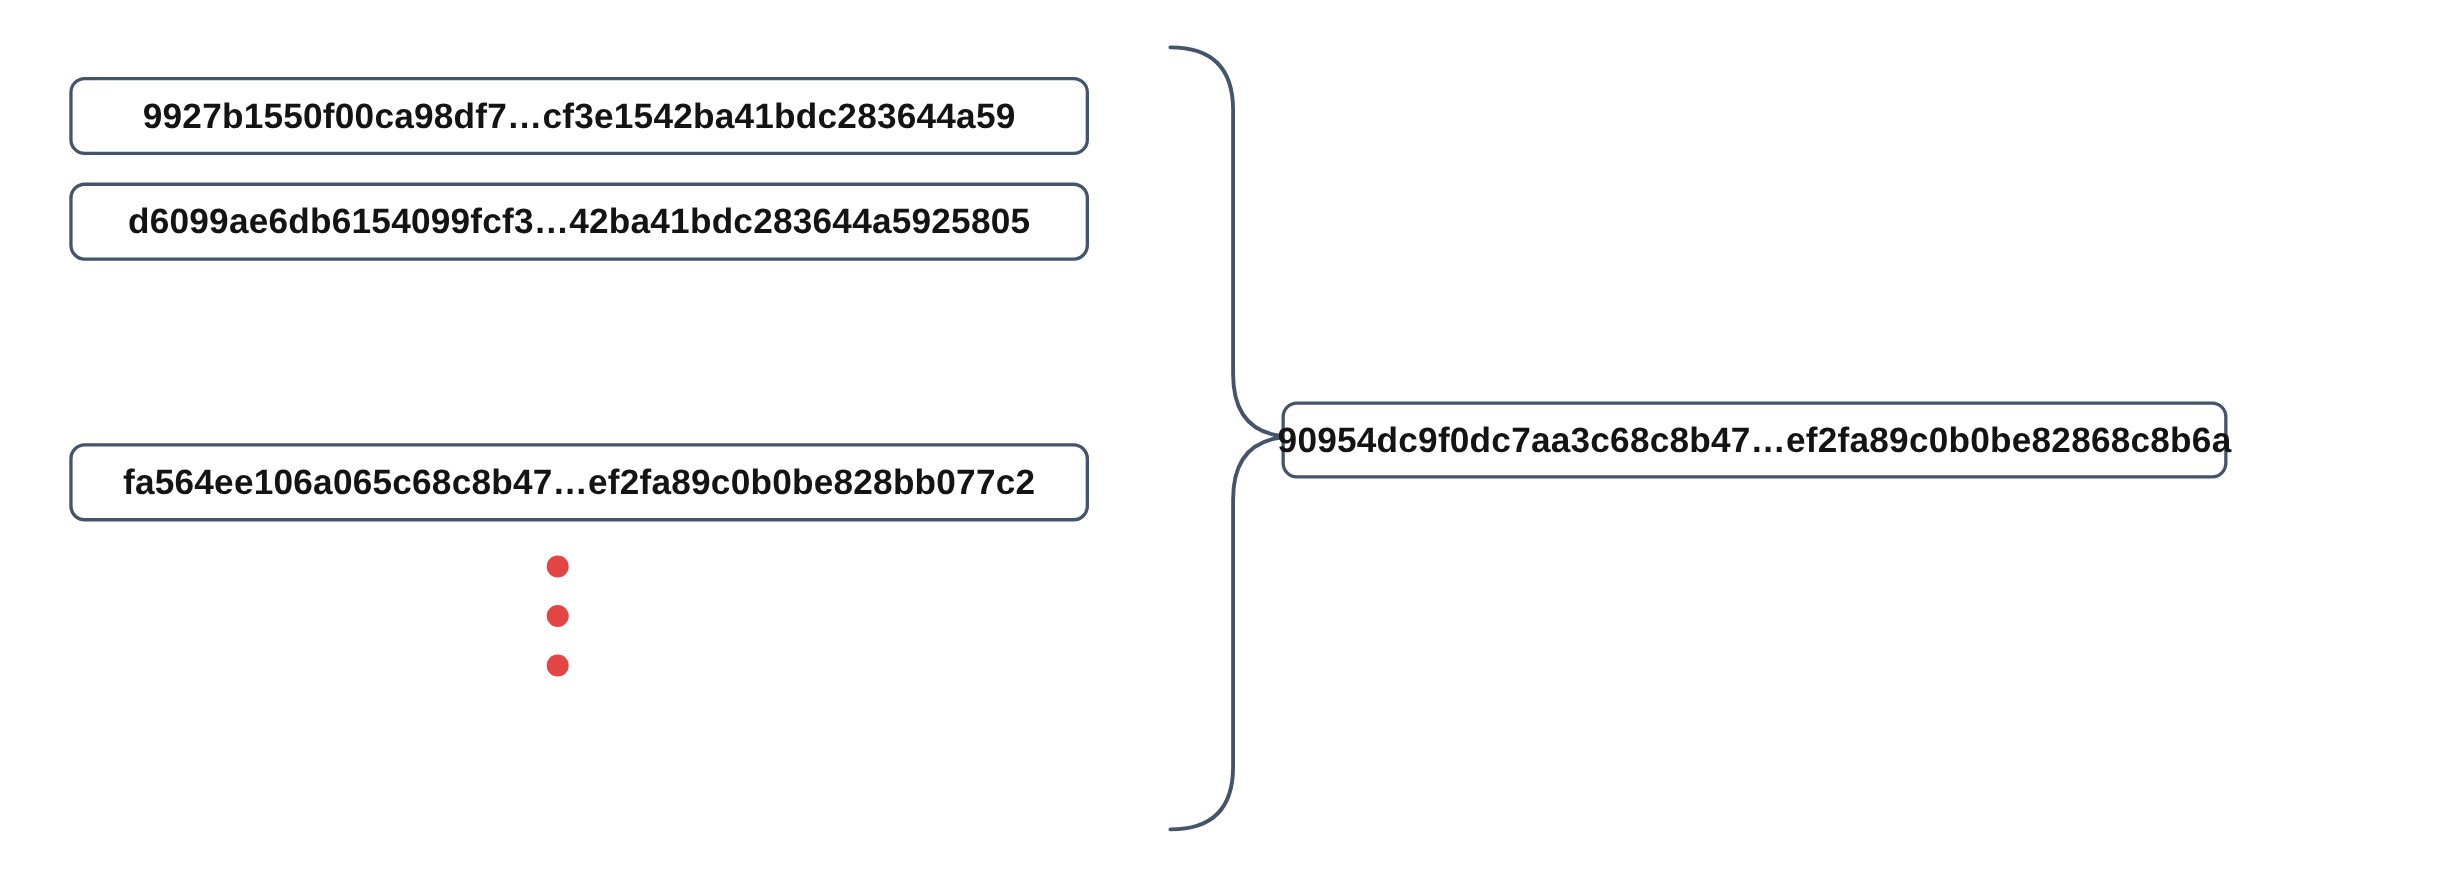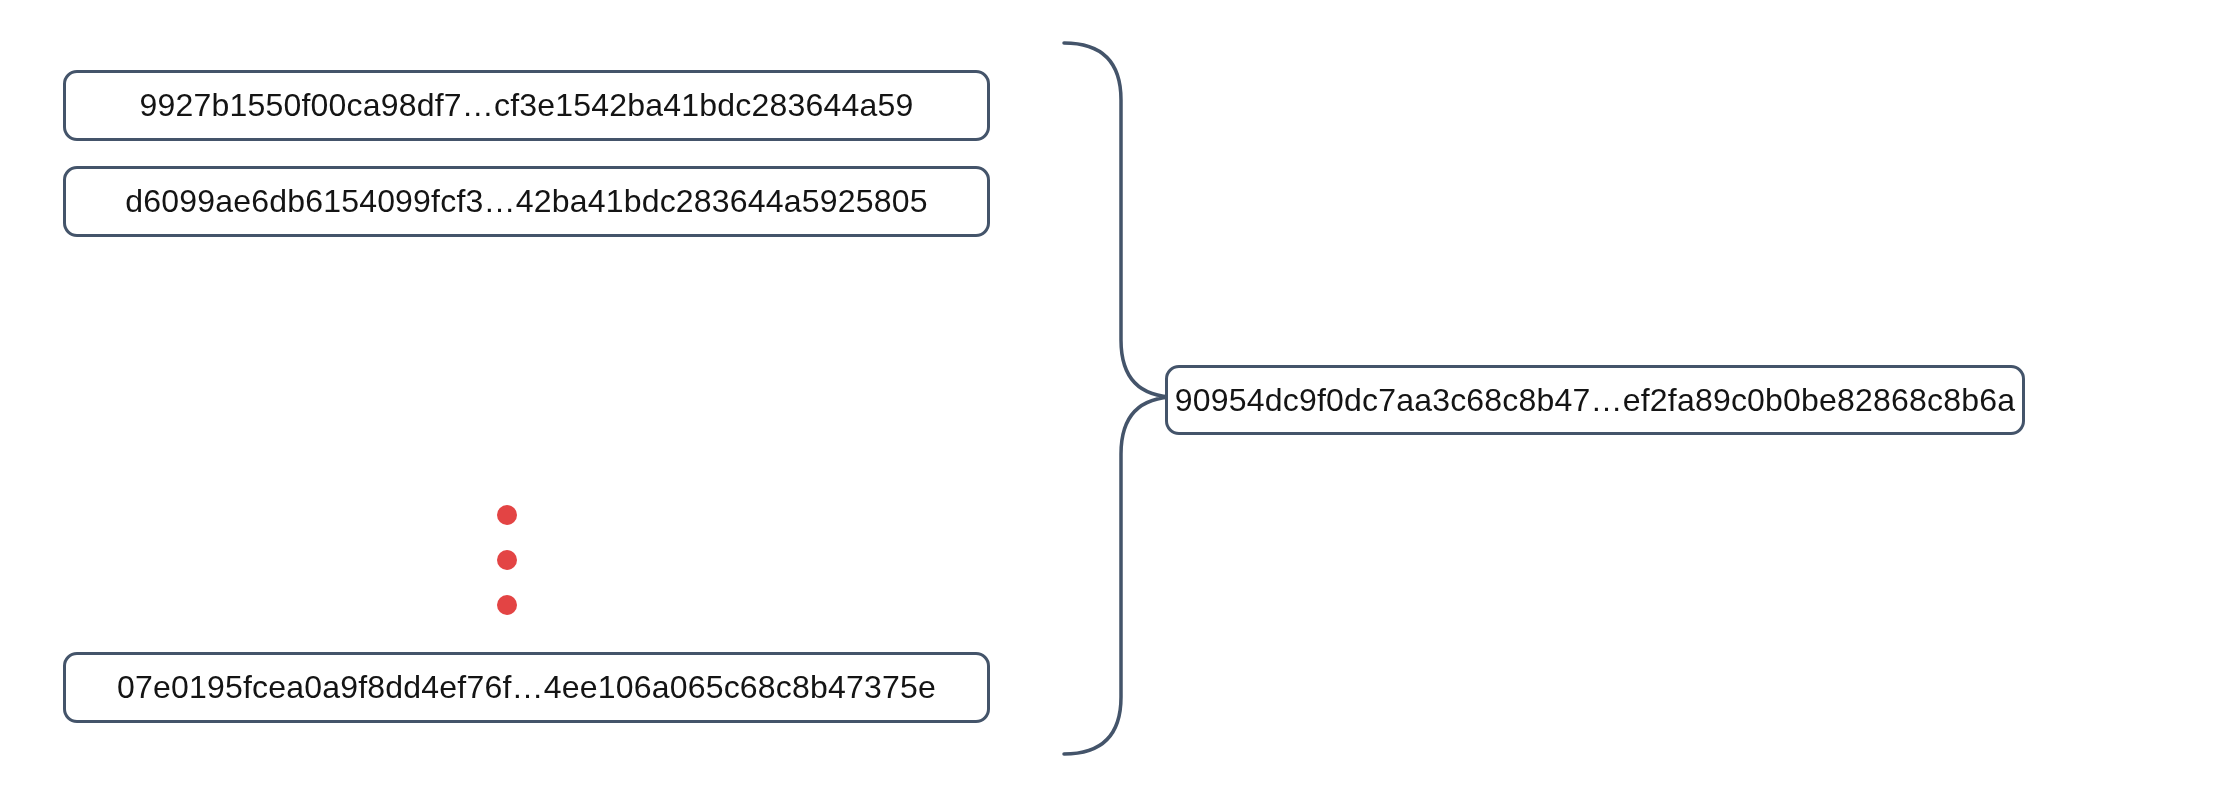--- a/index.html
+++ b/index.html
@@ -7,20 +7,21 @@
     padding: 0;
     background: #ffffff;
   }
   .canvas {
     position: relative;
     width: 2220px;
     height: 792px;
     background: #ffffff;
     font-family: "Liberation Sans", sans-serif;
     overflow: hidden;
+    font-weight: bold;
   }
   .hash-box {
     position: absolute;
     left: 63px;
     width: 927px;
     height: 71px;
     border: 3.5px solid #44546a;
     border-radius: 14px;
     background: #ffffff;
     display: flex;
@@ -73,28 +74,28 @@
 </head>
 <body>
 
 <div class="canvas">
 
   <div class="hash-box pos-0">9927b1550f00ca98df7…cf3e1542ba41bdc283644a59</div>
 
   <div class="hash-box pos-1">d6099ae6db6154099fcf3…42ba41bdc283644a5925805</div>
 
 
+  <div class="hash-box pos-3">fa564ee106a065c68c8b47…ef2fa89c0b0be828bb077c2</div>
 
   <div class="dots">
     <span class="dot d0"></span>
     <span class="dot d1"></span>
     <span class="dot d2"></span>
   </div>
 
-  <div class="hash-box pos-4">07e0195fcea0a9f8dd4ef76f…4ee106a065c68c8b47375e</div>
 
   <svg class="brace-svg" viewBox="0 0 2220 792" aria-hidden="true">
     <path d="M 1064 43
              Q 1121 43 1121 100
              L 1121 340
              Q 1121 397 1176 397
              Q 1121 397 1121 454
              L 1121 697
              Q 1121 754 1064 754" fill="none" stroke="#44546a" stroke-width="3.5" stroke-linecap="round"></path>
   </svg>

